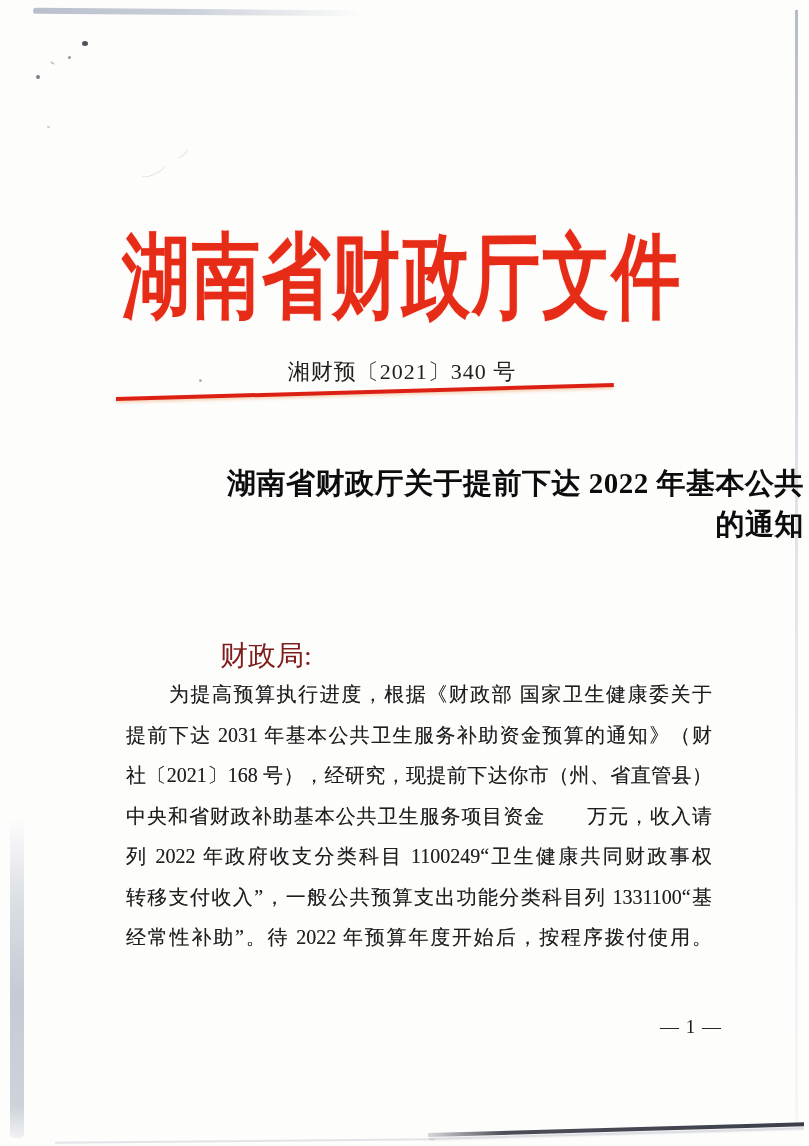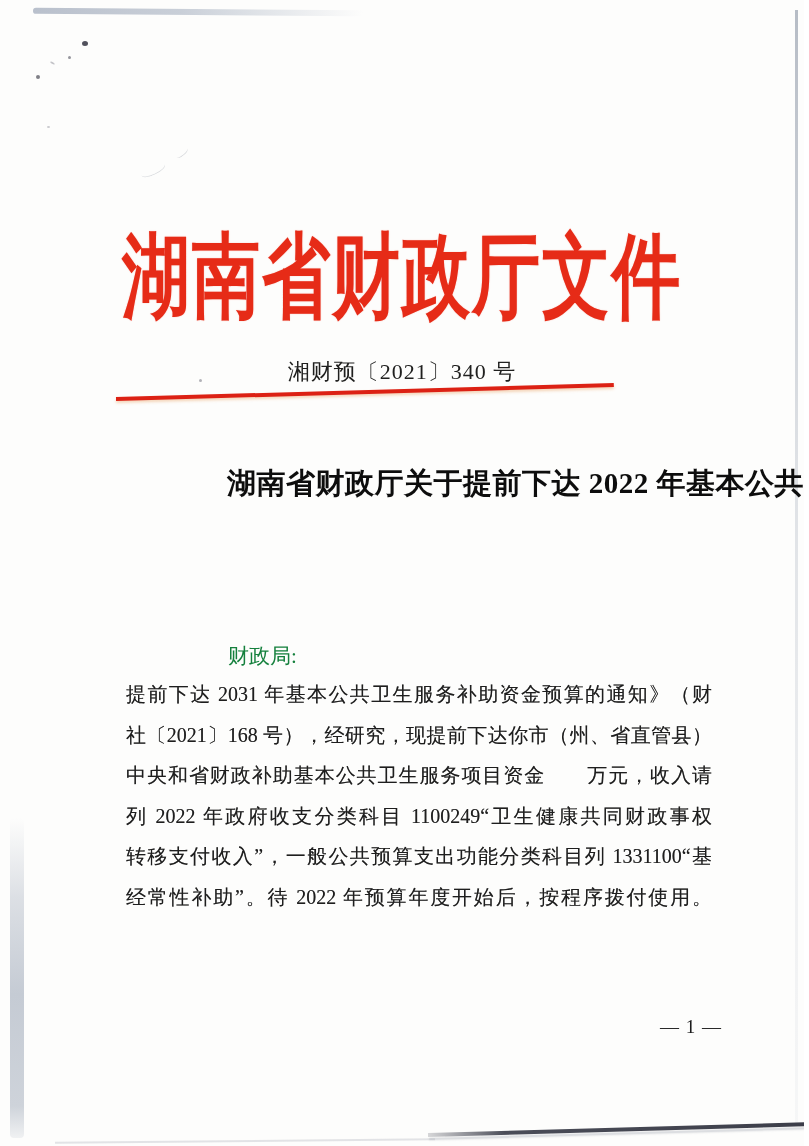--- a/index.html
+++ b/index.html
@@ -79,23 +79,23 @@
   
   .doc-title {
     position: absolute; left: 0; right: 0; top: 463px;
     text-align: right;
     font-size: 29px; font-weight: bold; line-height: 41px;
     letter-spacing: 0.5px; color: #0d0d0d;
   }
 
   
   .salutation {
-    position: absolute; left: 126px; top: 636px; width: 586px;
+    position: absolute; left: 118px; top: 636px; width: 586px;
     padding-left: 102px;
-    font-size: 21px; line-height: 40px; color: #15803d;
+    font-size: 28px; line-height: 40px; color: #7f1d1d;
   }
   .paragraph {
     position: absolute; left: 126px; top: 674px; width: 586px;
     font-size: 20px; line-height: 40.5px; color: #1e1e1e;
     text-shadow: 0 0 0.4px rgba(0,0,0,0.45);
   }
   .bline {
     text-align: justify;
     text-align-last: justify;
     white-space: normal;
@@ -132,25 +132,27 @@
   </div>
 
   <div class="doc-number">
     <span>湘财预〔2021〕340 号</span>
   </div>
 
   <div class="red-rule"></div>
 
   <div class="doc-title">
     <div>湖南省财政厅关于提前下达 2022 年基本公共</div>
+    <div>的通知</div>
   </div>
 
   <div class="salutation">财政局:</div>
 
   <div class="paragraph">
+    <div class="bline indent">为提高预算执行进度，根据《财政部 国家卫生健康委关于</div>
     <div class="bline">提前下达 2031 年基本公共卫生服务补助资金预算的通知》（财</div>
     <div class="bline">社〔2021〕168 号），经研究，现提前下达你市（州、省直管县）</div>
     <div class="bline">中央和省财政补助基本公共卫生服务项目资金　　万元，收入请</div>
     <div class="bline">列 2022 年政府收支分类科目 1100249“卫生健康共同财政事权</div>
     <div class="bline">转移支付收入”，一般公共预算支出功能分类科目列 1331100“基</div>
     <div class="bline">经常性补助”。待 2022 年预算年度开始后，按程序拨付使用。</div>
   </div>
 
   <div class="page-number">— 1 —</div>
 

